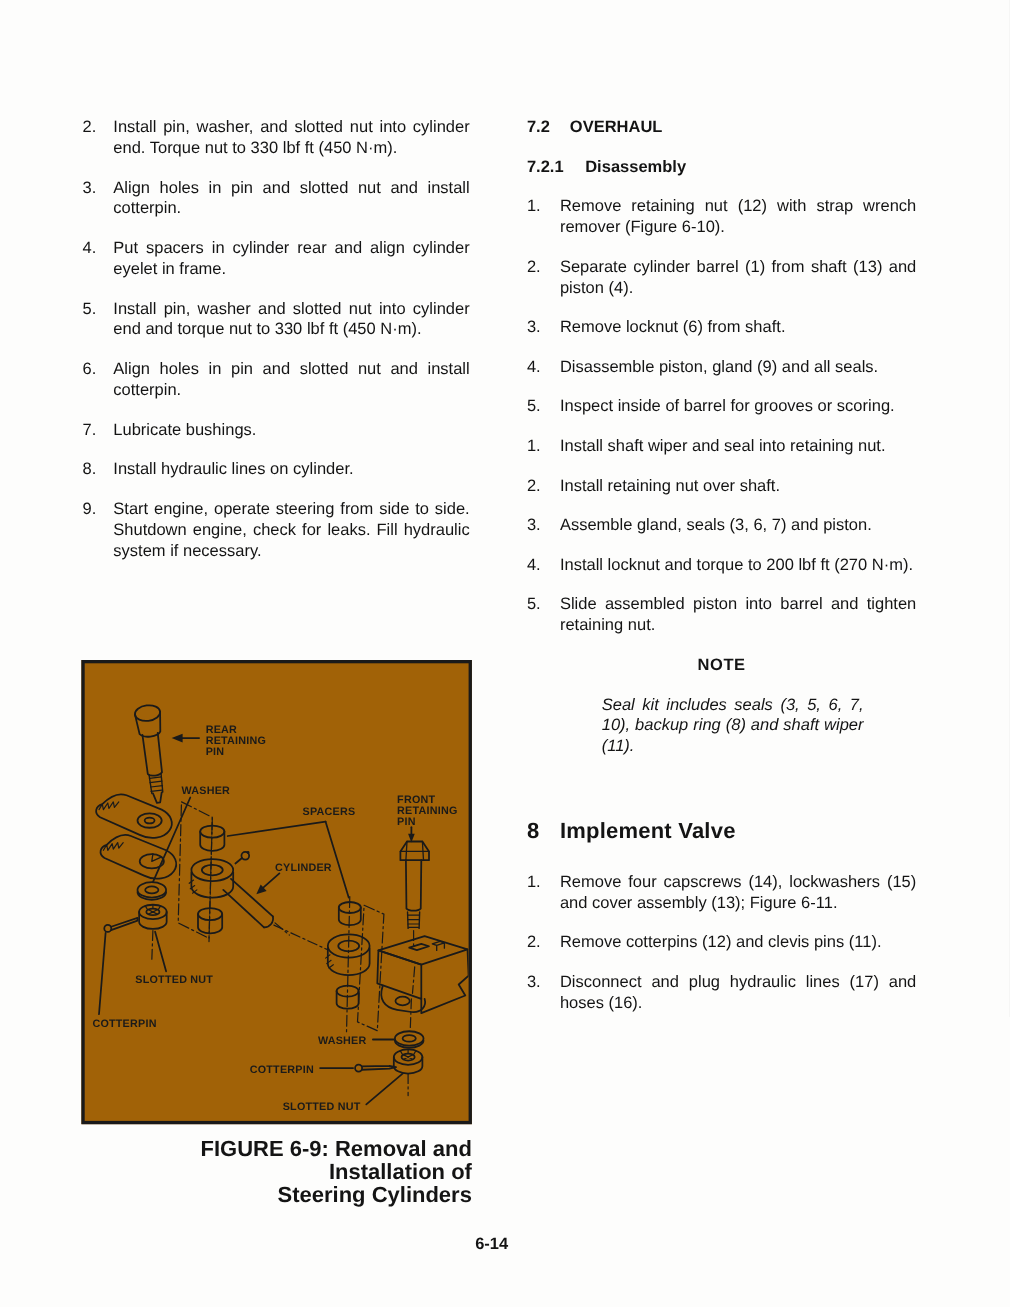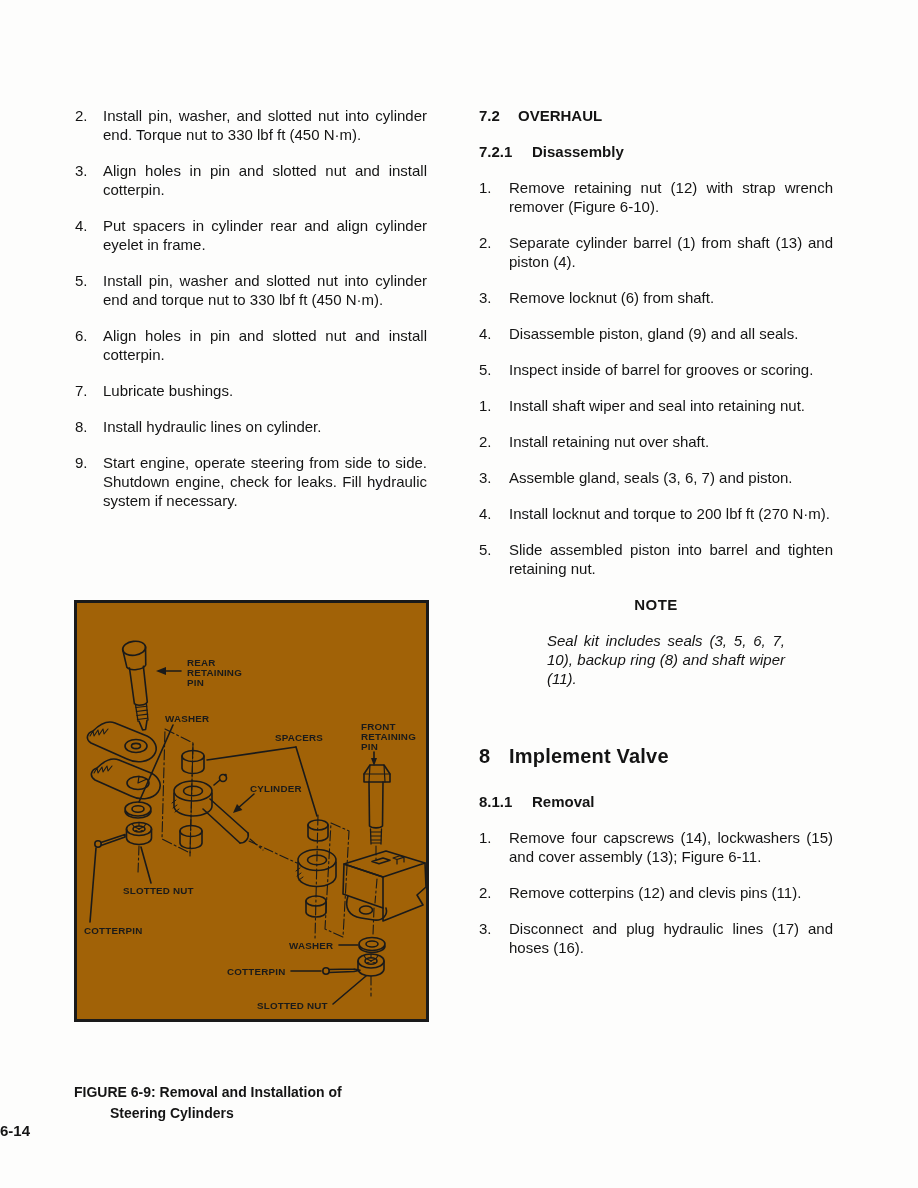--- a/index.html
+++ b/index.html
@@ -20,26 +20,26 @@
   .h.h3 .hn{flex:0 0 53px;}
   .h.sec8{font-size:20px;line-height:24px;margin:56px 0 24px 0;letter-spacing:.2px;}
   .h.sec8 .hn{flex:0 0 30px;}
   .note-h{font-weight:bold;text-align:center;margin:0 0 17px 0;letter-spacing:.5px;}
   .note-t{font-style:italic;text-align:justify;margin:0 0 0 68px;width:238px;}
   .fig{
     position:absolute;left:74px;top:600px;width:349px;height:416px;
     border:3px solid #1a1a1a;background:#a16207;
   }
   .figcap{
-    position:absolute;left:74px;top:1082px;width:355px;text-align:left;
-    font-weight:bold;font-size:14px;line-height:21px;
+    position:absolute;left:74px;top:1035px;width:355px;text-align:right;
+    font-weight:bold;font-size:20px;line-height:21px;
   }
   .figcap .l2{display:block;padding-left:36px;}
   .pageno{
-    position:absolute;left:0;top:1121px;width:894px;font-weight:bold;
+    position:absolute;left:0;top:1121px;width:894px;text-align:center;font-weight:bold;
   }
   svg .flabel{
     font-family:"Liberation Sans",sans-serif;font-weight:bold;font-size:9.8px;
     fill:#1a1a1a;letter-spacing:.2px;
   }
 </style>
 </head>
 <body>
 
 <div class="page">
@@ -287,24 +287,20 @@
         <span class="t">Slide assembled piston into barrel and tighten retaining nut.</span>
       </div>
 
     <div class="note-h">NOTE</div>
     <div class="note-t">Seal kit includes seals (3, 5, 6, 7, 10), backup ring (8) and shaft wiper (11).</div>
 
     <div class="h sec8">
         <span class="hn">8</span>
         <span>Implement Valve</span>
       </div>
-    <div class="h h3">
-        <span class="hn">8.1.1</span>
-        <span>Removal</span>
-      </div>
 
     <div class="li">
         <span class="n">1.</span>
         <span class="t">Remove four capscrews (14), lockwashers (15) and cover assembly (13); Figure 6-11.</span>
       </div>
     <div class="li">
         <span class="n">2.</span>
         <span class="t">Remove cotterpins (12) and clevis pins (11).</span>
       </div>
     <div class="li">

